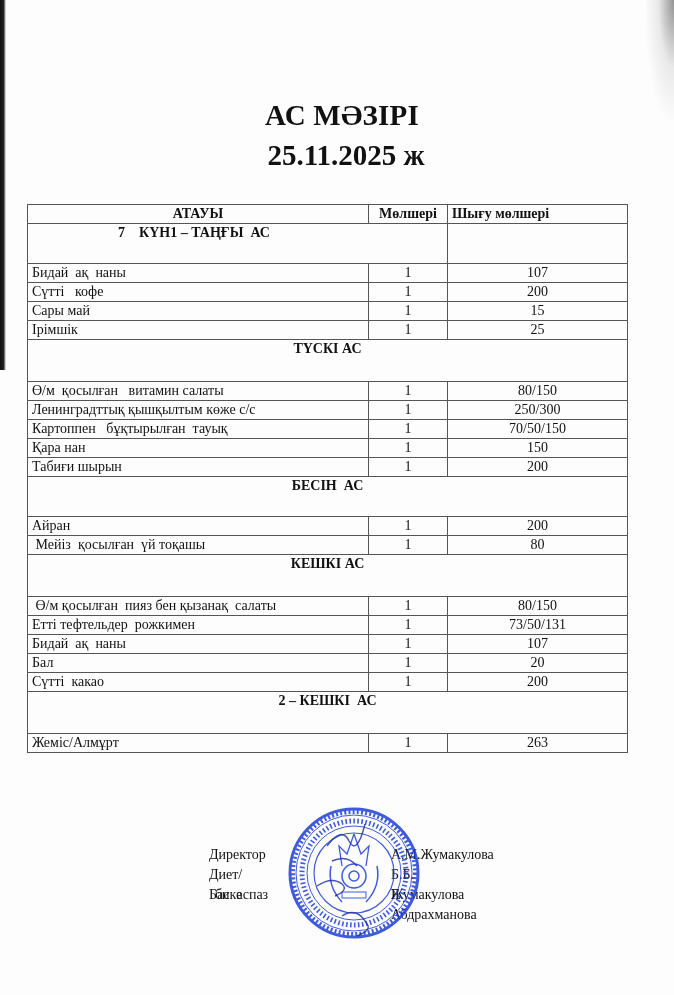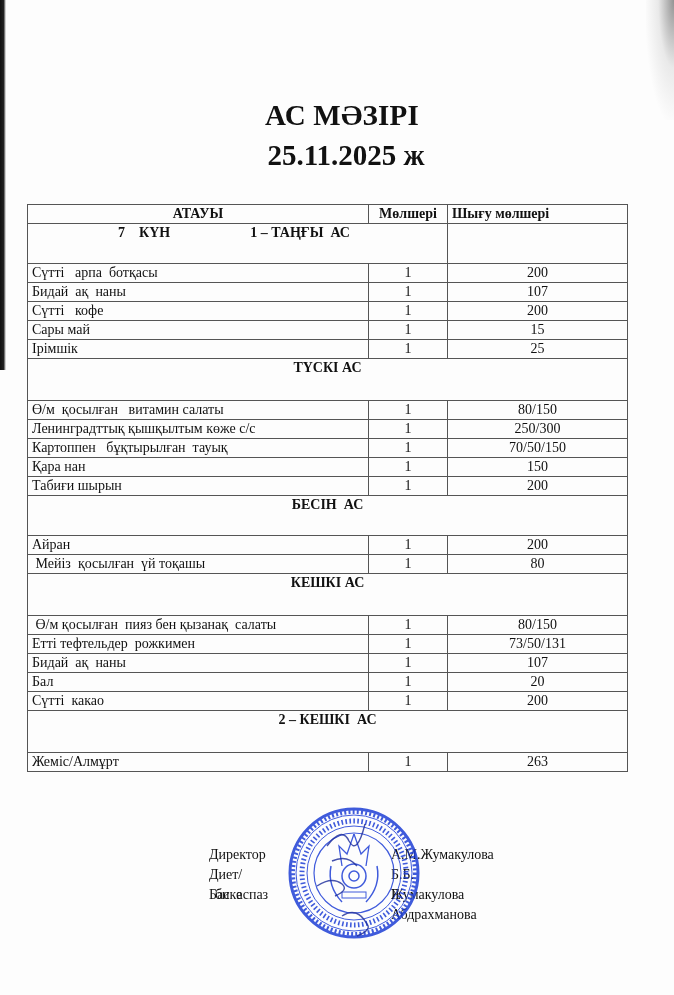--- a/index.html
+++ b/index.html
@@ -82,21 +82,21 @@
       height: 38px;
       vertical-align: top;
       font-weight: bold;
       padding-top: 1px;
     }
     tr.section td.sec-full { text-align: center; }
     tr.section td.sec-first {
       font-weight: bold;
     }
     .day-label { display: inline-block; margin-left: 86px; }
-    .day-meal { display: inline-block; margin-left: 80px; }
+    .day-meal { display: inline-block; }
     tr.section.tall td { height: 40px; }
     .signatures {
       position: absolute;
       left: 209px;
       top: 845px;
       font-size: 14px;
       line-height: 20px;
     }
     .sig-row { position: relative; height: 20px; }
     .sig-role { position: absolute; left: 0; text-align: right; }
@@ -133,25 +133,20 @@
       <th class="h-out">Шығу мөлшері</th>
     </tr>
   </thead>
   <tbody>
 
     <tr class="section">
       <td colspan="2" class="sec-first">
         <span class="day-label" style="white-space:pre;">7    КҮН</span><span class="day-meal" style="white-space:pre;">1 – ТАҢҒЫ  АС</span>
       </td>
       <td></td>
-    </tr>
-    <tr>
-      <td style="white-space:pre;">Сүтті   арпа  ботқасы</td>
-      <td class="qty">1</td>
-      <td class="out">200</td>
     </tr>
     <tr>
       <td style="white-space:pre;">Бидай  ақ  наны</td>
       <td class="qty">1</td>
       <td class="out">107</td>
     </tr>
     <tr>
       <td style="white-space:pre;">Сүтті   кофе</td>
       <td class="qty">1</td>
       <td class="out">200</td>

